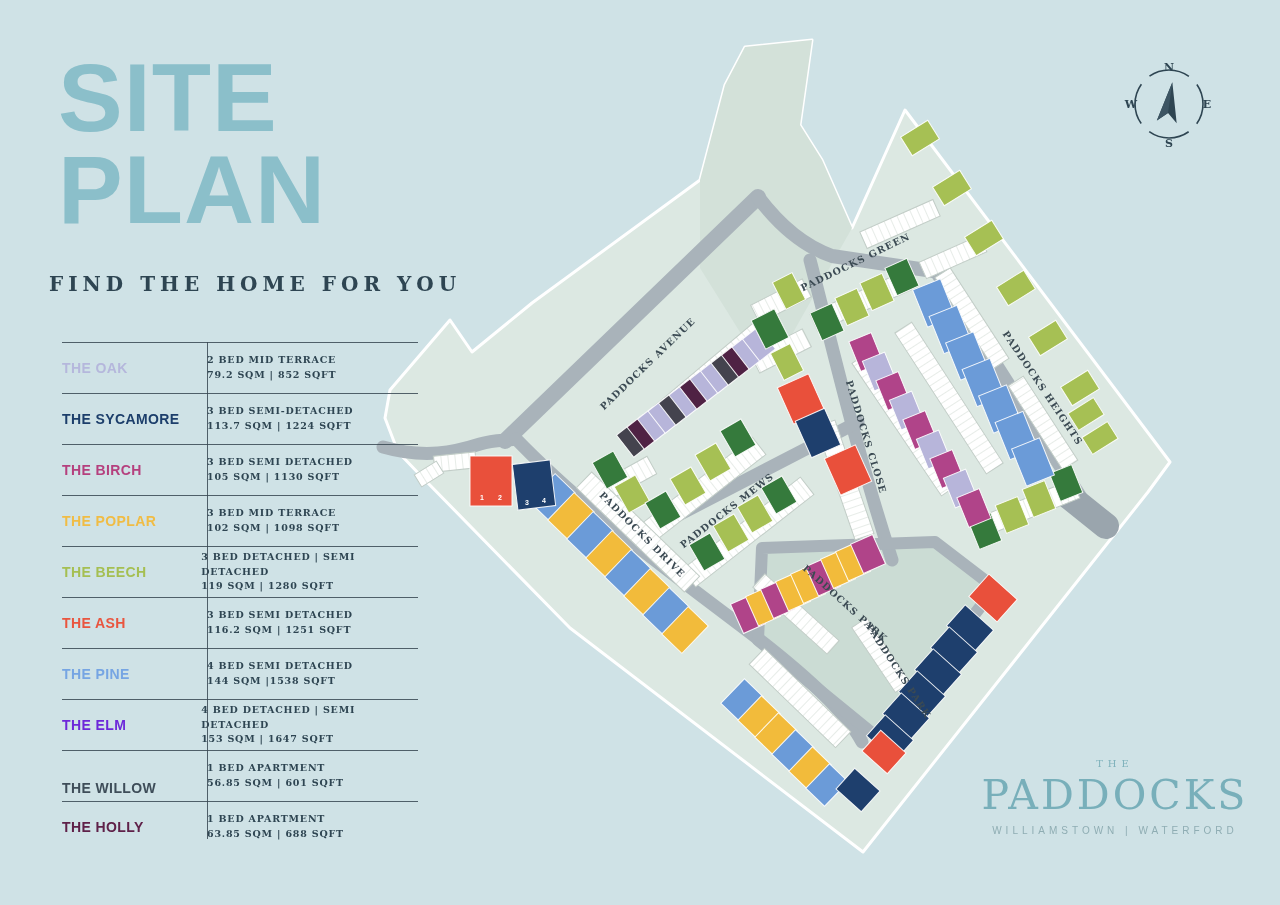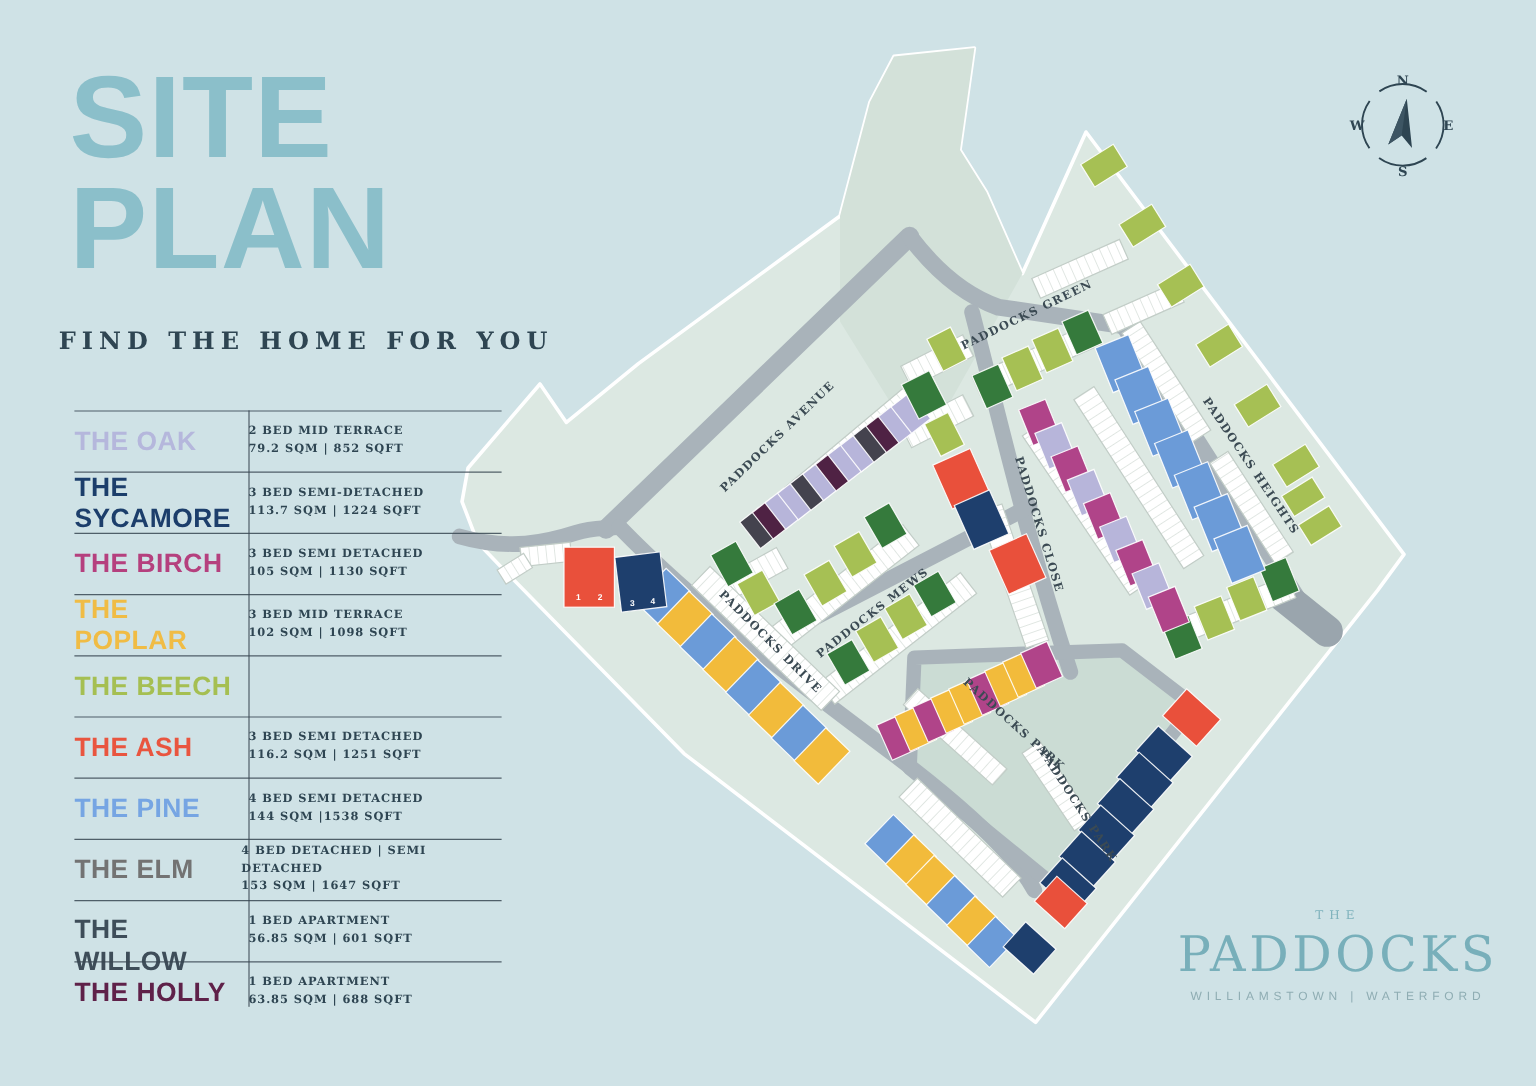--- a/index.html
+++ b/index.html
@@ -7,21 +7,21 @@
   #page{position:relative;width:1280px;height:905px;background:#cfe2e6;}
   #map-svg{position:absolute;left:0;top:0;width:1280px;height:905px;}
 
   .title{position:absolute;left:58px;top:52px;font-weight:900;font-size:97px;line-height:92px;
          letter-spacing:1px;color:#8bbfca;font-family:"Liberation Sans",sans-serif;}
   .subtitle{position:absolute;left:49px;top:272px;font-family:"DejaVu Serif",serif;font-weight:bold;
          font-size:20px;letter-spacing:5px;color:#2e4552;}
 
   #legend{position:absolute;left:62px;top:342px;width:356px;}
   .lrow{position:relative;height:50px;border-top:1px solid rgba(56,72,82,.85);display:flex;align-items:center;}
-  .lname{width:145px;font-weight:bold;font-size:22px;letter-spacing:.4px;}
+  .lname{width:145px;font-weight:bold;font-size:14px;letter-spacing:.4px;}
   .ldesc{font-family:"DejaVu Serif",serif;font-weight:bold;font-size:9.5px;
          letter-spacing:.8px;color:#2e4552;line-height:1.55;}
   #legend-vline{position:absolute;left:207px;top:342px;width:1px;height:497px;background:rgba(56,72,82,.85);}
 
   #compass{position:absolute;left:1123px;top:58px;width:92px;height:92px;}
 
   #logo{position:absolute;left:975px;top:758px;width:280px;text-align:center;}
   .logo-the{font-family:"DejaVu Serif",serif;font-size:10px;letter-spacing:5px;color:#7fb2bc;}
   .logo-name{font-family:"DejaVu Serif",serif;font-size:41px;letter-spacing:3px;color:#78afba;margin-top:2px;}
   .logo-tag{font-family:"Liberation Sans",sans-serif;font-size:10px;letter-spacing:4px;color:#8fadb3;margin-top:6px;}
@@ -212,37 +212,41 @@
       </div>
       <div class="lrow">
         <div class="lname" style="color: rgb(240, 188, 69);">THE POPLAR</div>
         <div class="ldesc">
           <div>3 BED MID TERRACE</div>
           <div>102 SQM | 1098 SQFT</div>
         </div>
       </div>
       <div class="lrow">
         <div class="lname" style="color: rgb(165, 191, 82);">THE BEECH</div>
+        <div class="ldesc">
+          <div>3 BED DETACHED | SEMI DETACHED</div>
+          <div>119 SQM | 1280 SQFT</div>
+        </div>
       </div>
       <div class="lrow">
         <div class="lname" style="color: rgb(233, 85, 63);">THE ASH</div>
         <div class="ldesc">
           <div>3 BED SEMI DETACHED</div>
           <div>116.2 SQM | 1251 SQFT</div>
         </div>
       </div>
       <div class="lrow">
         <div class="lname" style="color: rgb(118, 165, 227);">THE PINE</div>
         <div class="ldesc">
           <div>4 BED SEMI DETACHED</div>
           <div>144 SQM |1538 SQFT</div>
         </div>
       </div>
       <div class="lrow">
-        <div class="lname" style="color: #737373;">THE ELM</div>
+        <div class="lname" style="color: #6d28d9;">THE ELM</div>
         <div class="ldesc">
           <div>4 BED DETACHED | SEMI DETACHED</div>
           <div>153 SQM | 1647 SQFT</div>
         </div>
       </div>
       <div class="lrow">
         <div class="lname" style="color: rgb(62, 77, 89); margin-top: 24px;">THE WILLOW</div>
         <div class="ldesc">
           <div>1 BED APARTMENT</div>
           <div>56.85 SQM | 601 SQFT</div>

